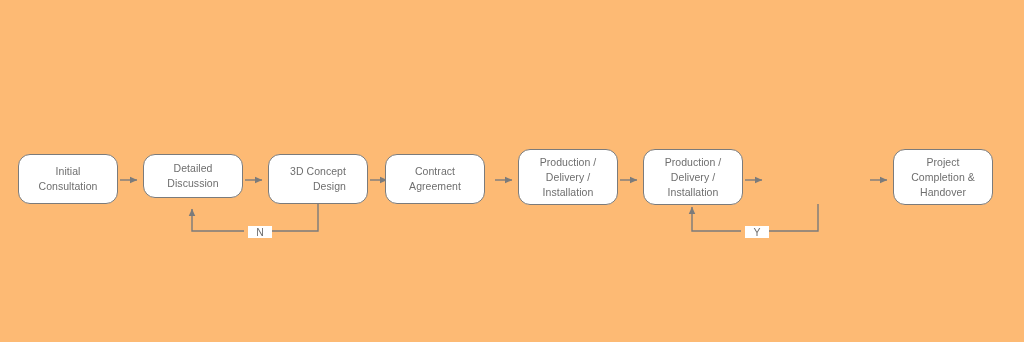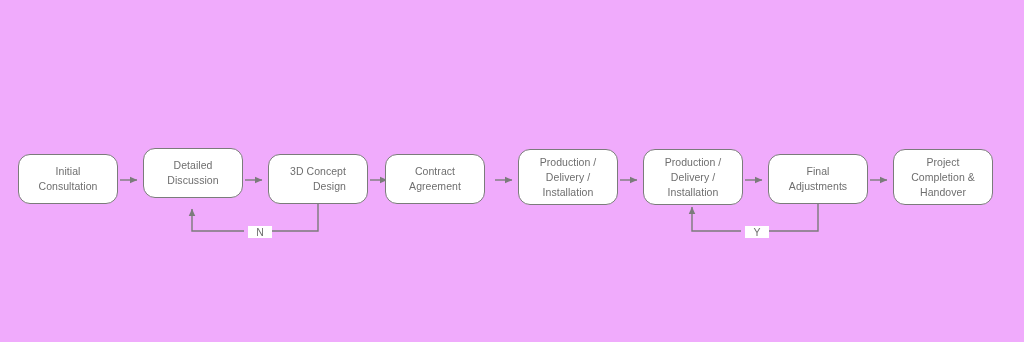--- a/index.html
+++ b/index.html
@@ -11,21 +11,21 @@
   body {
     width: 1024px;
     height: 342px;
     font-family: "Liberation Sans", sans-serif;
     overflow: hidden;
   }
   #flow-canvas {
     position: relative;
     width: 1024px;
     height: 342px;
-    background: #f0abfc;
+    background: #fdba74;
   }
   #flow-svg {
     position: absolute;
     left: 0;
     top: 0;
     width: 1024px;
     height: 342px;
   }
   .node {
     position: absolute;
@@ -88,39 +88,37 @@
 
     <g id="loop-y-group" stroke="#7b7b7b" stroke-width="1.4" fill="none">
       <path d="M818,204 L818,231 L765,231"></path>
       <path d="M741,231 L692,231 L692,207" marker-end="url(#arrowhead-up)"></path>
     </g>
   </svg>
 
   <div class="node" id="node-0" style="left:18px; top:154px; width:100px; height:50px;">Initial
 Consultation</div>
 
-  <div class="node" id="node-1" style="left:143px; top:148px; width:100px; height:50px;">Detailed
+  <div class="node" id="node-1" style="left:143px; top:154px; width:100px; height:44px;">Detailed
 Discussion</div>
 
   <div class="node" id="node-2" style="left:268px; top:154px; width:100px; height:50px;text-align:right;">3D Concept
 Design</div>
 
   <div class="node" id="node-3" style="left:385px; top:154px; width:100px; height:50px;">Contract
 Agreement</div>
 
   <div class="node" id="node-4" style="left:518px; top:149px; width:100px; height:56px;">Production /
 Delivery /
 Installation</div>
 
   <div class="node" id="node-5" style="left:643px; top:149px; width:100px; height:56px;">Production /
 Delivery /
 Installation</div>
 
-  <div class="node" id="node-6" style="left:768px; top:154px; width:100px; height:50px;">Final
-Adjustments</div>
 
   <div class="node" id="node-7" style="left:893px; top:149px; width:100px; height:56px;">Project
 Completion &amp;
 Handover</div>
 
   <div class="edge-label" style="left:248px; top:226px; width:16px;">N</div>
 
   <div class="edge-label" style="left:745px; top:226px; width:16px;">Y</div>
 
 </div>

